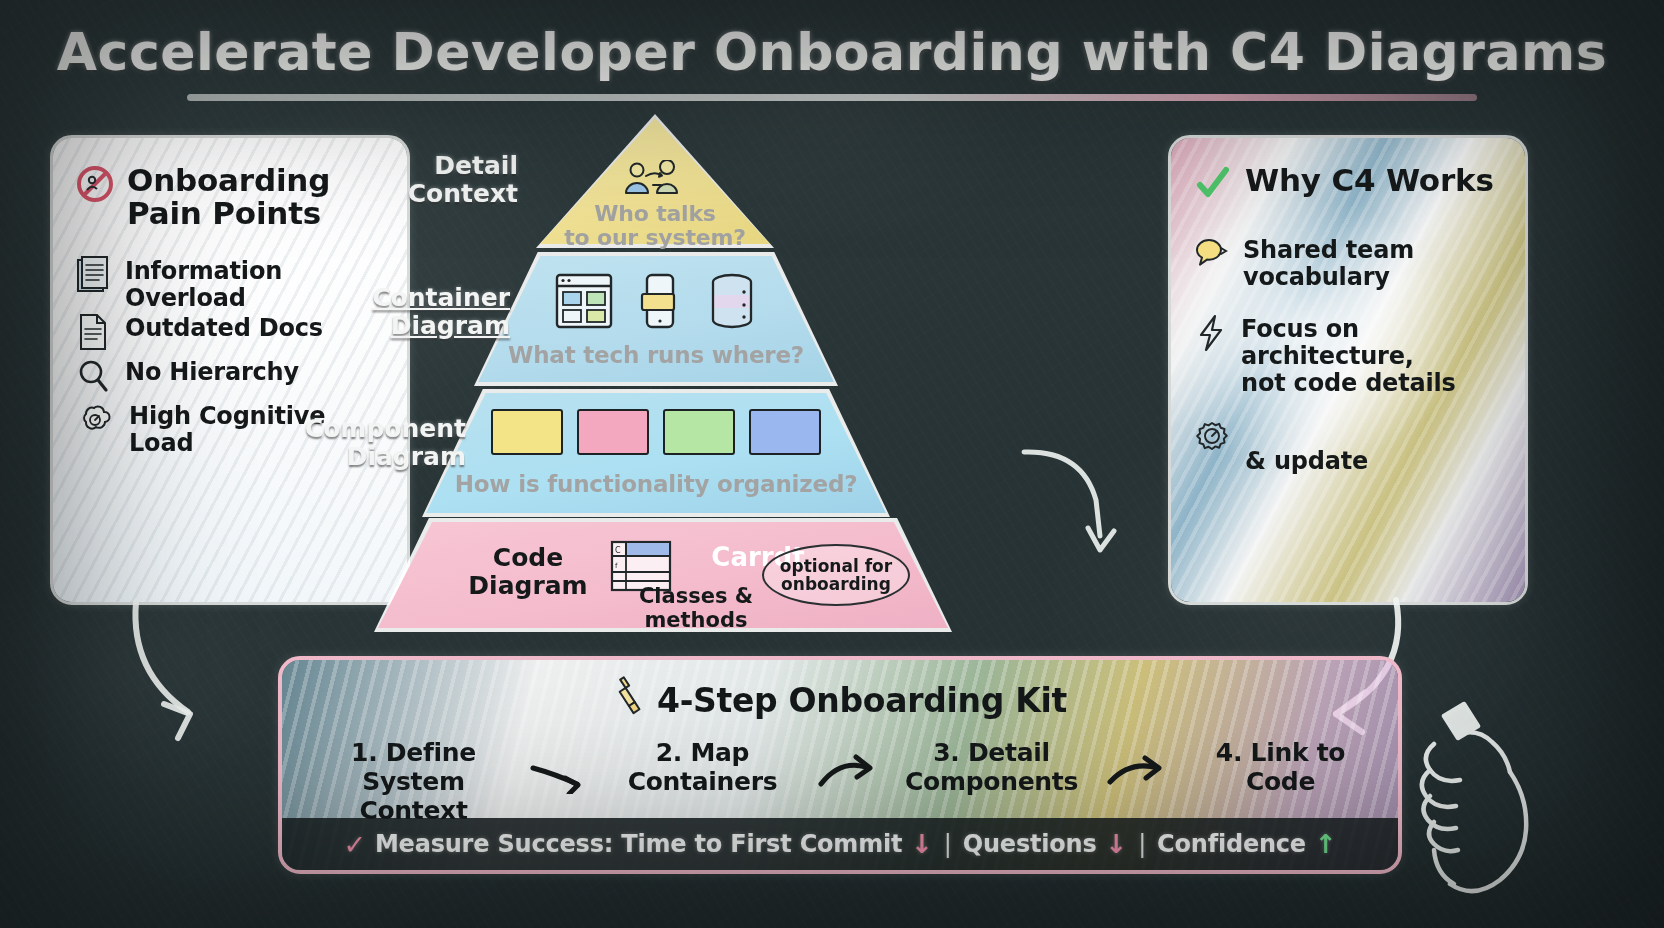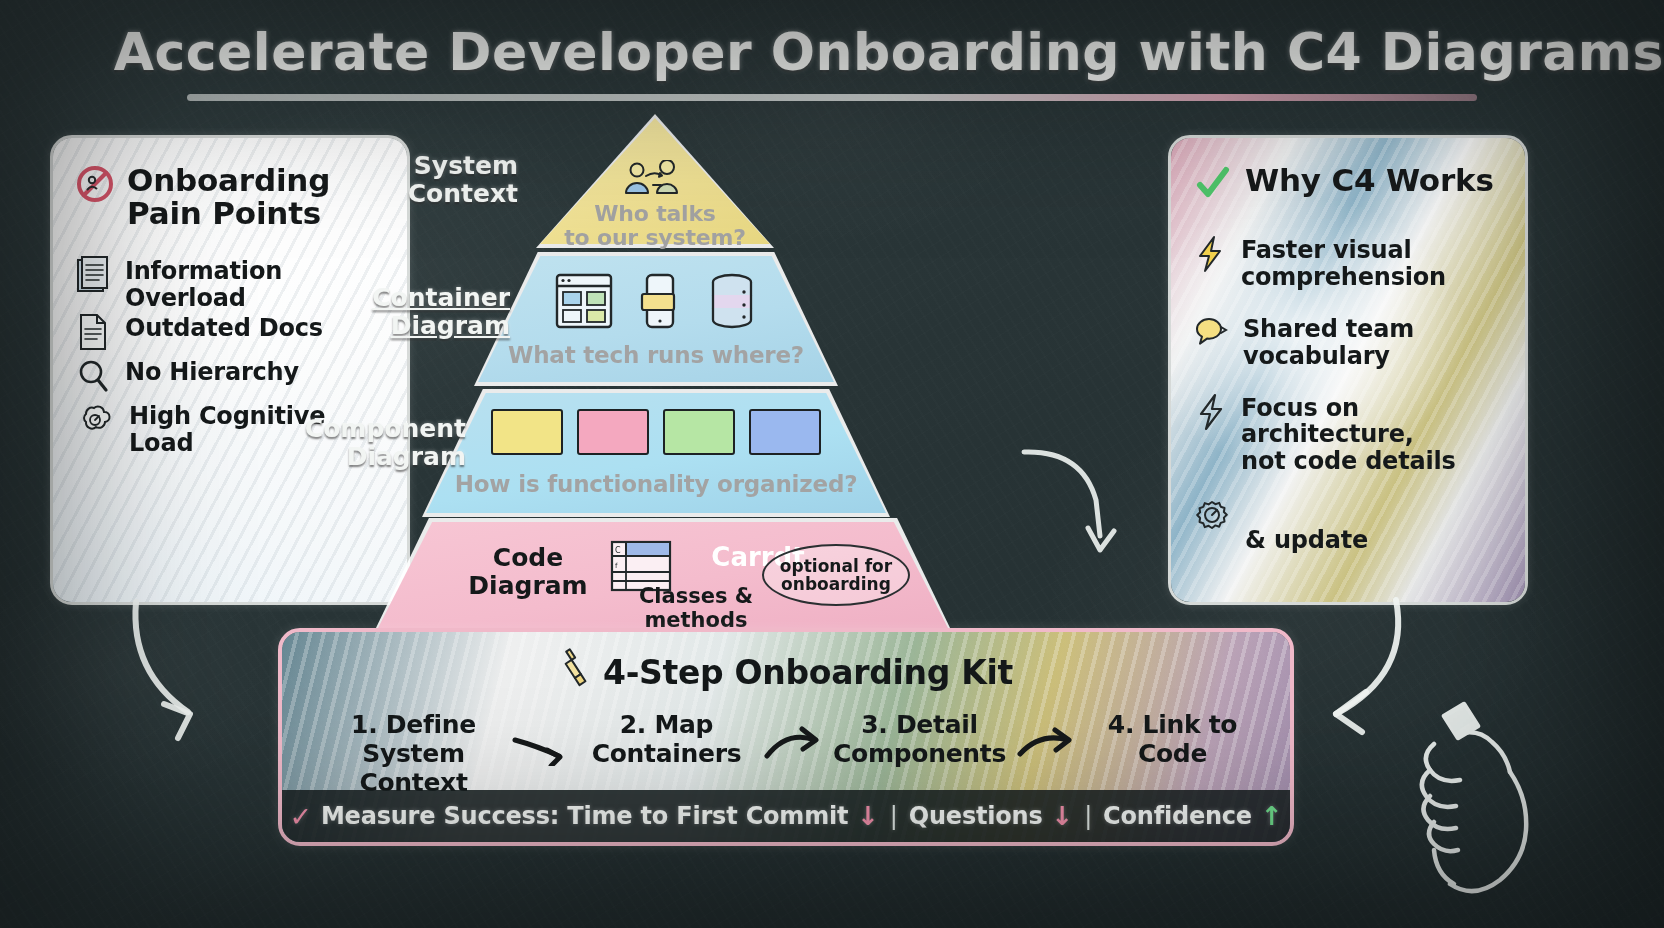--- a/index.html
+++ b/index.html
@@ -27,21 +27,21 @@
       repeating-linear-gradient(-32deg, rgba(255,255,255,.010) 0 1px, transparent 1px 14px);
     opacity:.85;
   }
   .vignette{
     position:absolute; inset:0;
     box-shadow: inset 0 0 180px 60px rgba(0,0,0,.45);
     pointer-events:none; z-index:60;
   }
 
   
-  #title-wrap{ position:absolute; top:22px; left:0; right:0; text-align:right; z-index:10; }
+  #title-wrap{ position:absolute; top:22px; left:0; right:0; text-align:center; z-index:10; }
   #title{
     font-family:"DejaVu Sans", sans-serif;
     font-size:52px; font-weight:700; letter-spacing:.5px;
     color:#f4f6f4;
     text-shadow:0 0 5px rgba(255,255,255,.45), 0 2px 2px rgba(0,0,0,.5);
   }
   #title-rule{
     margin:12px auto 0; width:1290px; height:7px; border-radius:4px;
     background:linear-gradient(90deg,
       rgba(236,240,238,.75) 0%, rgba(236,240,238,.9) 55%,
@@ -174,21 +174,21 @@
   .comp-boxes{
     position:absolute; top:16px; left:0; width:100%;
     display:flex; justify-content:center; gap:14px;
   }
   .comp-boxes i{
     display:block; width:72px; height:46px; border:2.5px solid #1d2224; border-radius:3px;
   }
 
   
   #kit{
-    position:absolute; left:278px; top:628px; width:1016px; height:218px;
+    position:absolute; left:278px; top:656px; width:1124px; height:218px;
     border-radius:22px; border:4px solid #f0b9c9; overflow:hidden;
     box-shadow:0 0 12px rgba(255,255,255,.12);
     z-index:14;
   }
   #kit .wash{
     position:absolute; inset:0;
     background:linear-gradient(104deg,
       rgba(150,200,220,.55) 0%,
       rgba(255,255,255,.92) 22%,
       rgba(236,242,242,.95) 42%,
@@ -347,31 +347,20 @@
       <span class="ico">
         <svg width="40" height="40" viewBox="0 0 40 40">
           <path d="M7 21 l8 9 l18 -24" fill="none" stroke="#4fc46a" stroke-width="6" stroke-linecap="round" stroke-linejoin="round"></path>
         </svg>
       </span>
       <div class="htext">Why C4 Works</div>
     </div>
 
     <div class="c-list">
 
-      <div class="c-item">
-        <span class="ico">
-          <svg width="34" height="40" viewBox="0 0 34 40">
-            <path d="M21 3 L7 22 h9 L12 37 L27 17 h-9 z" fill="#f2d14e" stroke="#22282a" stroke-width="2" stroke-linejoin="round"></path>
-          </svg>
-        </span>
-        <div class="ctext">
-          <span>Faster visual</span><br>
-          <span>comprehension</span>
-        </div>
-      </div>
 
       <div class="c-item">
         <span class="ico">
           <svg width="36" height="40" viewBox="0 0 36 40">
             <path d="M4 16 a12 10 0 1 1 24 0 a12 10 0 0 1 -14 9.6 l-7 5 l2 -7 a11 9 0 0 1 -5 -7.6 z" fill="#f5df82" stroke="#22282a" stroke-width="2" stroke-linejoin="round"></path>
             <path d="M28 14 l5 3 l-5 3" fill="none" stroke="#22282a" stroke-width="2" stroke-linecap="round"></path>
           </svg>
         </span>
         <div class="ctext">
           <span>Shared team</span><br>
@@ -427,21 +416,21 @@
           <path d="M38 13 l2 2.6 l-3 1.2 z" fill="#22282a"></path>
           <path d="M39 25 h-8" stroke-linecap="round"></path>
         </g>
       </svg>
     </span>
     <div class="q" style="top:84px;font-size:22px;line-height:1.1;">
       <span>Who talks</span><br>
       <span>to our system?</span>
     </div>
     <div class="lbl" style="right:252px;top:34px;width:170px;">
-      <span>System</span><br>
+      <span>Detail</span><br>
       <span>Context</span>
     </div>
   </div>
 
   <div class="tier" id="t2">
     <div class="edge"></div>
     <div class="face"></div>
     <div style="position:absolute;top:16px;left:0;width:100%;display:flex;justify-content:center;gap:26px;">
       <span class="ico">
         <svg width="60" height="58" viewBox="0 0 60 58">

